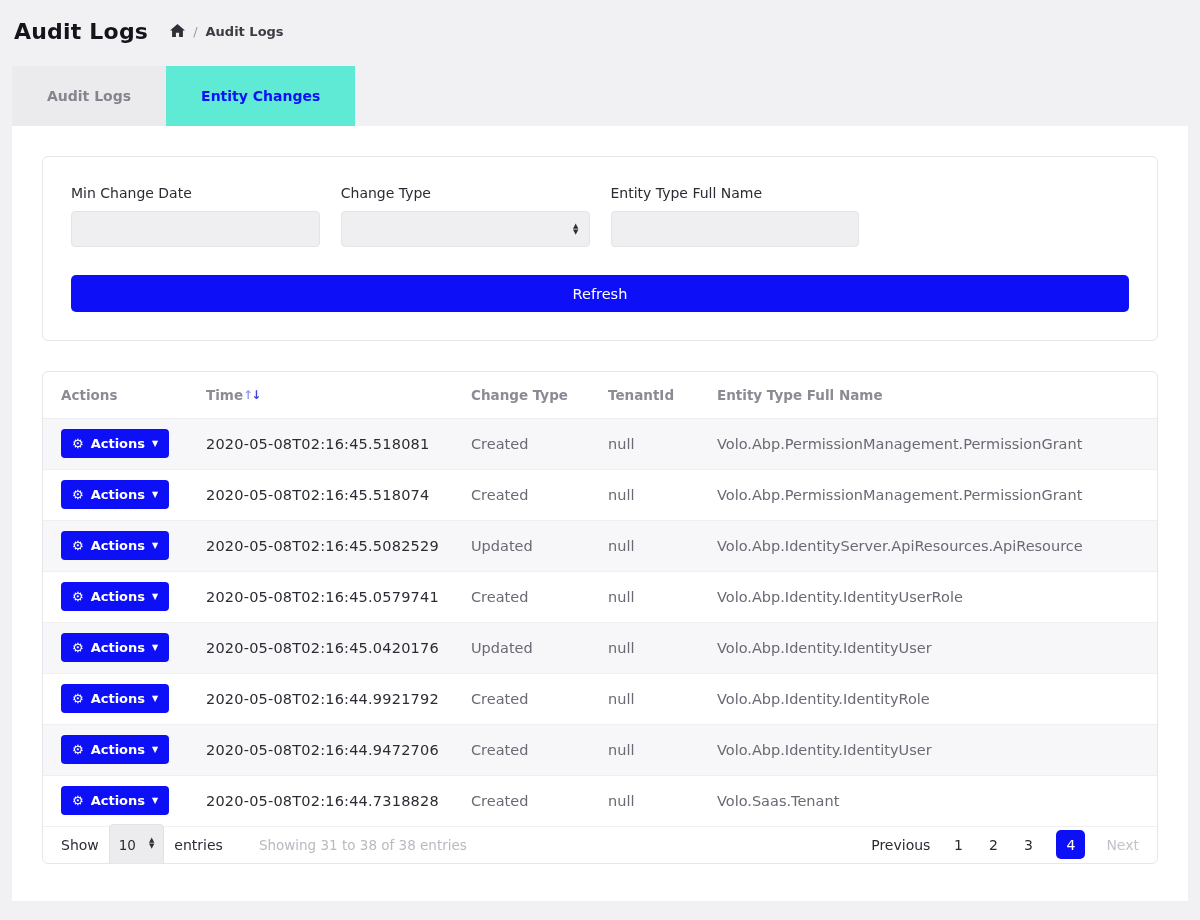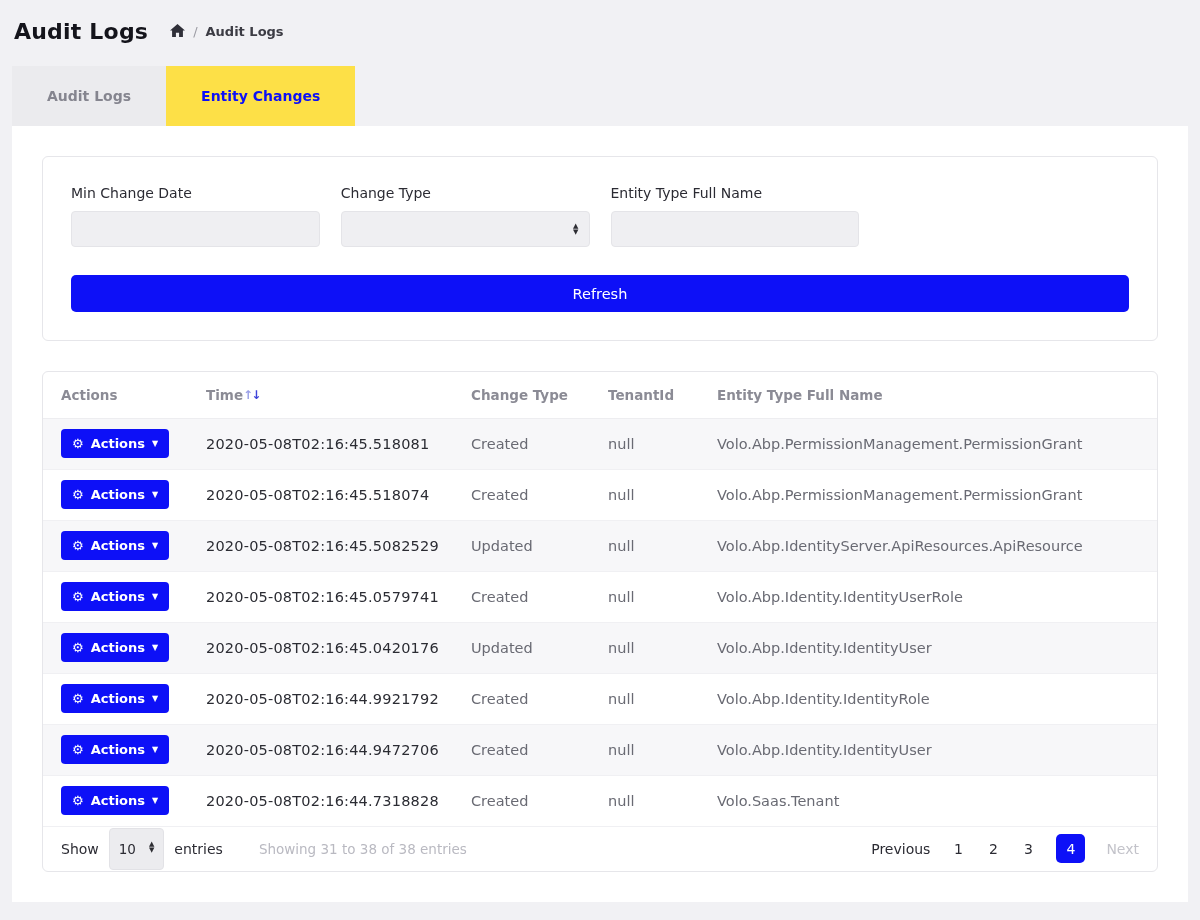--- a/index.html
+++ b/index.html
@@ -20,21 +20,21 @@
   .topbar{display:flex;align-items:center;gap:22px;padding:15px 16px 11px 14px;height:58px}
   .page-title{font-size:22px;font-weight:700;color:#14141b;letter-spacing:.2px}
   .breadcrumb{display:flex;align-items:center;gap:8px;font-size:13px;font-weight:600;color:#3c3c44}
   .breadcrumb .sep{color:#9a9aa2;font-weight:400}
   .home-link{display:flex;align-items:center;cursor:pointer}
   
   .tab-wrap{margin:8px 12px 0}
   .tabs{display:flex;height:60px}
   .tab{display:flex;align-items:center;justify-content:center;padding:0 35px;
        font-size:14px;font-weight:600;color:#85858f;background:#ebebee;cursor:pointer;white-space:nowrap}
-  .tab.active{background:#fde047;color:var(--primary)}
+  .tab.active{background:#5eead4;color:var(--primary)}
   .tab-content{background:#ffffff;padding:30px;min-height:775px}
   
   .card{border:1px solid var(--card-border);border-radius:6px;background:#fff}
   .filter-card{padding:28px;margin-bottom:30px}
   .filter-grid{display:grid;grid-template-columns:repeat(4,1fr);column-gap:21px}
   .field-label{display:block;font-size:14px;color:#2b2b33;margin-bottom:10px}
   .input{height:36px;width:100%;background:#efeff2;border:1px solid #e4e4e8;border-radius:4px;
          font:inherit;font-size:14px;padding:0 10px;color:#2d2d33;outline:none}
   .select-shell{display:flex;align-items:center;justify-content:flex-end;padding-right:10px;cursor:pointer}
   .select-arrows{display:inline-flex;flex-direction:column;align-items:center;line-height:6px;font-size:7px;color:#2d2d33}
@@ -52,21 +52,21 @@
   .sort .down{color:#3d43d9}
   td{height:51px;font-size:14.5px;padding-left:18px;vertical-align:middle;border-bottom:1px solid #f0f0f3}
   tbody tr:nth-child(odd){background:#f7f7f9}
   td.time{color:#2b2c33;letter-spacing:.2px}
   td.val{color:var(--muted)}
   .actions-btn{display:inline-flex;align-items:center;gap:7px;background:var(--primary);color:#fff;border:none;
                border-radius:4px;padding:7px 11px;font-size:13px;font-weight:600;font-family:inherit;cursor:pointer}
   .gear{font-size:13px;line-height:1;font-weight:400}
   .caret{font-size:8px;line-height:1}
   
-  .table-footer{display:flex;align-items:center;height:44px;padding:0 18px}
+  .table-footer{display:flex;align-items:center;height:36px;padding:0 18px}
   .page-size{display:flex;align-items:center;gap:10px;font-size:14px;color:#2b2b33}
   .size-select{display:inline-flex;align-items:flex-start;gap:13px;background:#ececef;border:1px solid #e2e2e6;
                border-radius:4px;padding:12px 9px;font-size:13.5px;cursor:pointer}
   .showing{margin-left:36px;font-size:13.5px;color:#b9b9c1}
   .pagination{margin-left:auto;display:flex;align-items:center;gap:21px;font-size:14px;color:#2b2b33}
   .page-link{cursor:pointer}
   .page-num{cursor:pointer;min-width:14px;text-align:center}
   .page-num.active{background:var(--primary);color:#fff;width:29px;height:29px;border-radius:5px;
                    display:flex;align-items:center;justify-content:center}
   .page-link.next{color:#c3c3ca}

